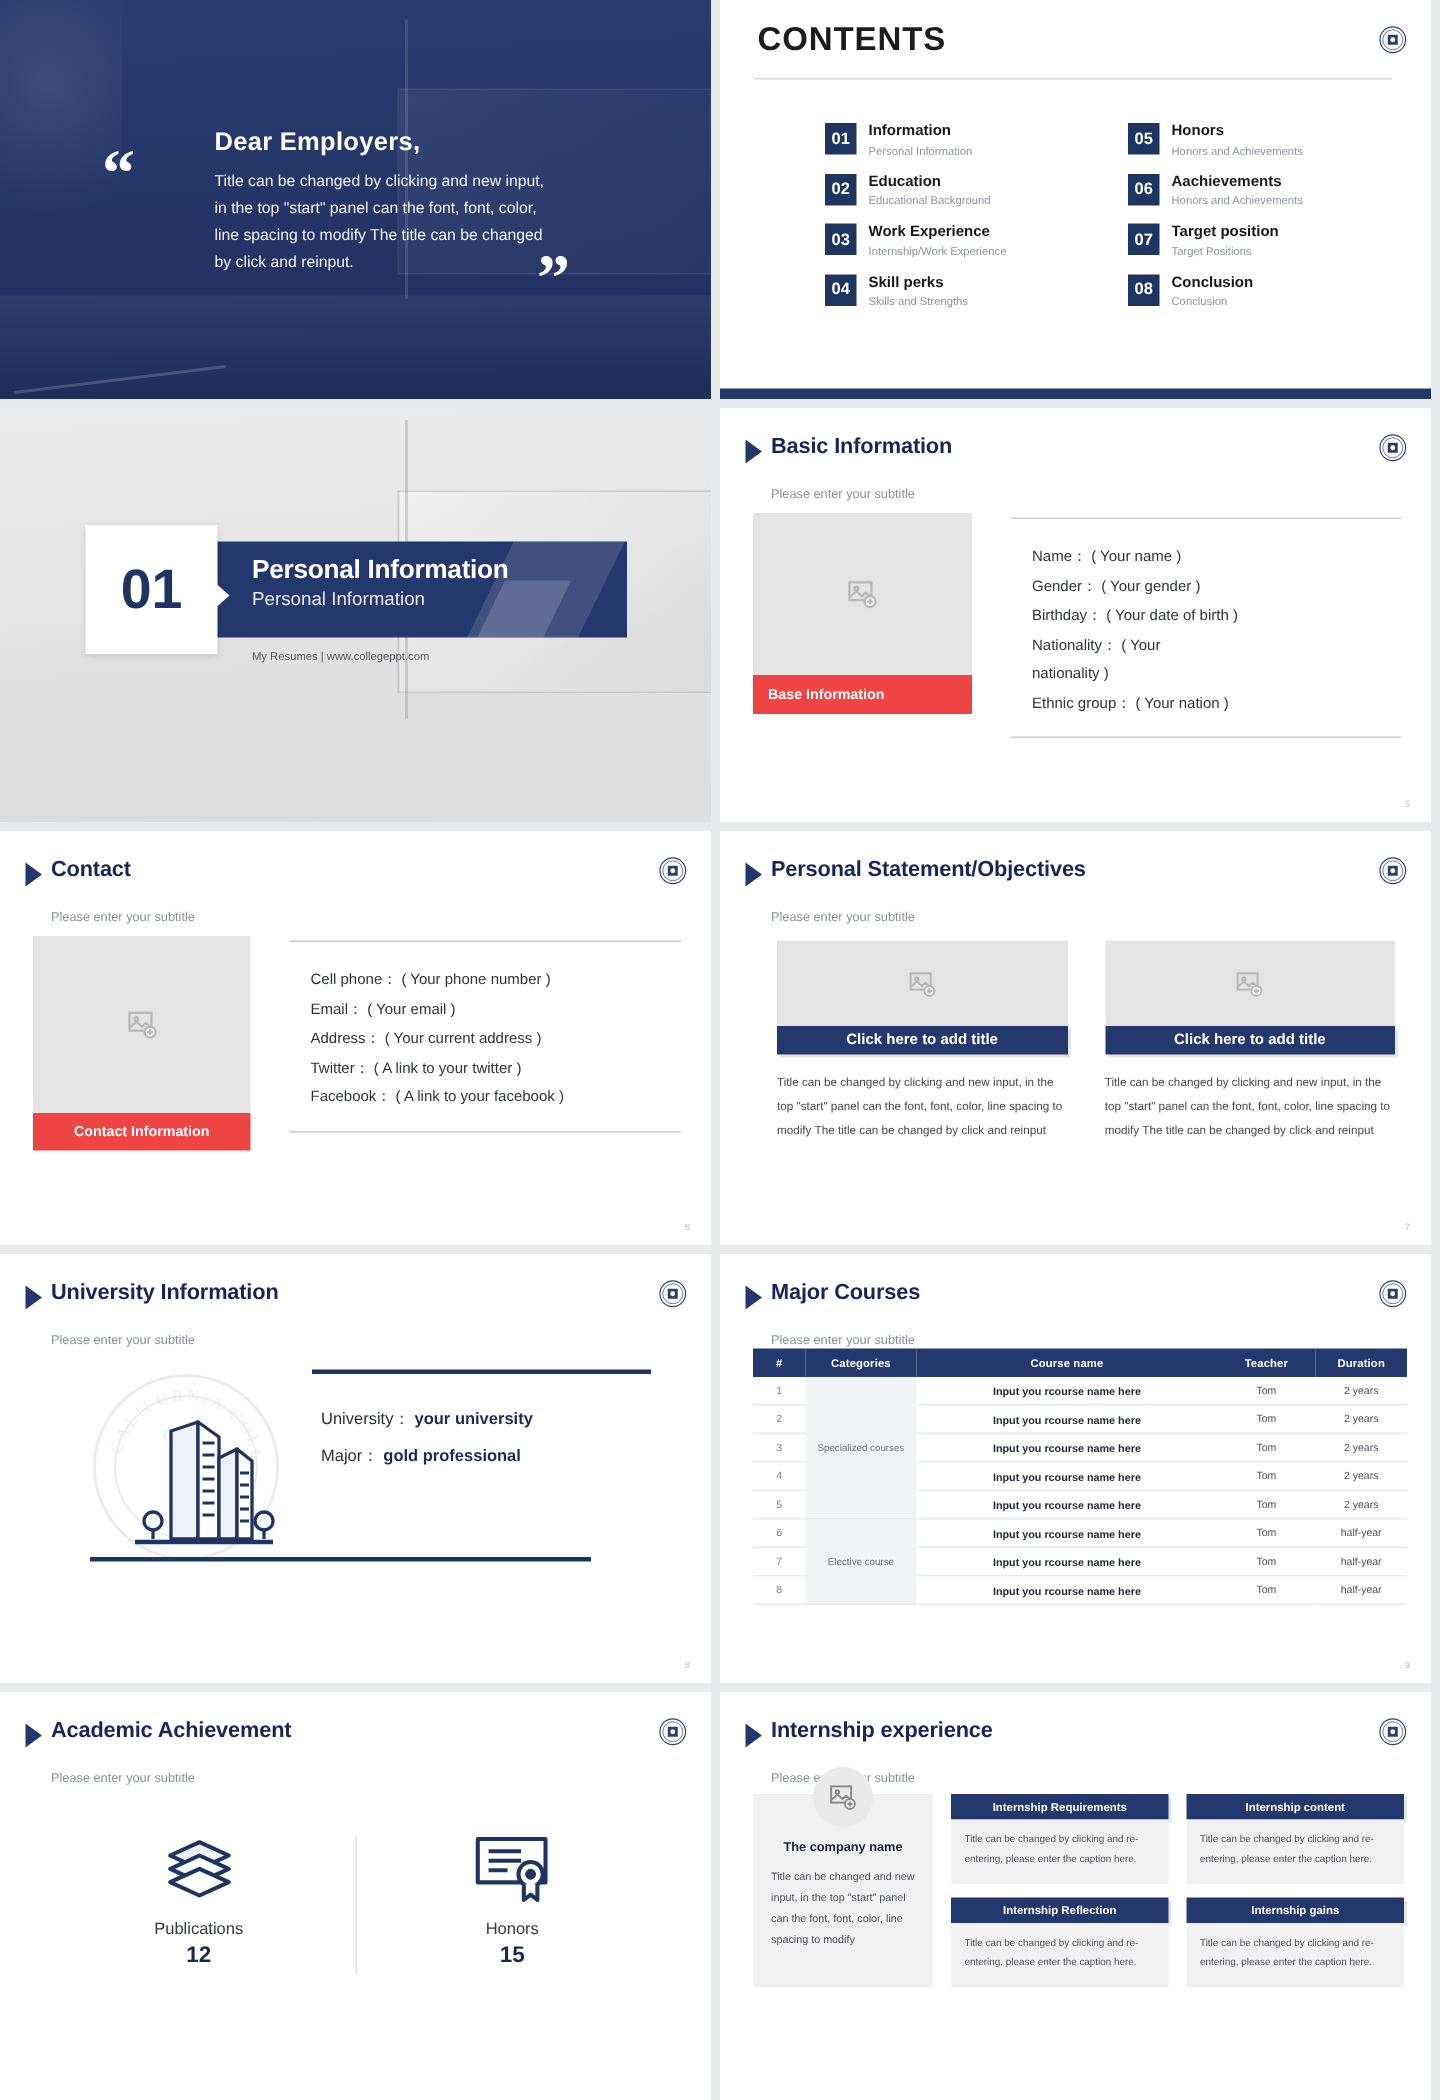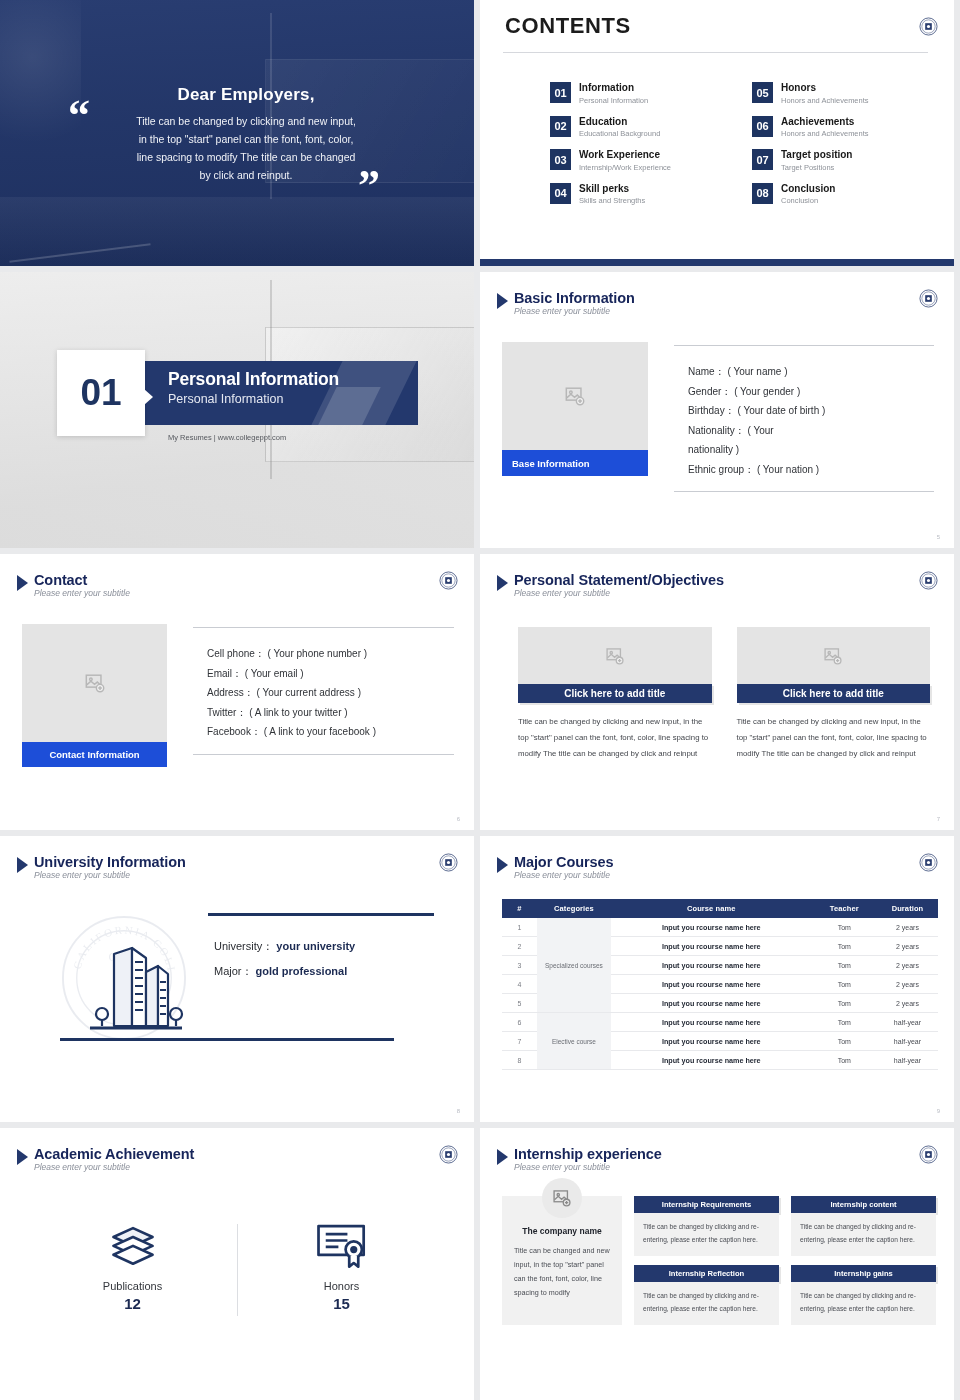--- a/index.html
+++ b/index.html
@@ -49,41 +49,41 @@
     background:radial-gradient(circle at 40% 30%, rgba(255,255,255,.09), rgba(255,255,255,0) 60%);
   }
   .cover .road{
     position:absolute; left:0; bottom:0; width:100%; height:26%;
     background:linear-gradient(180deg, rgba(255,255,255,.05), rgba(0,0,0,.05));
   }
   .cover .road:before{
     content:""; position:absolute; left:2%; bottom:18%; width:30%; height:2px;
     background:rgba(255,255,255,.18); transform:rotate(-7deg);
   }
-  .quote-block{ position:absolute; left:131px; top:85px; width:230px; z-index:3;text-align:center; }
+  .quote-block{ position:absolute; left:143px; top:85px; width:230px; z-index:3; }
   .quote-block h1{
     color:#fff; font-size:17px; font-weight:bold; letter-spacing:.2px;
     margin-bottom:7px;
   }
   .quote-block p{
     color:#f0f2f7; font-size:10.5px; line-height:1.72;
   }
   .qmark{ position:absolute; color:#fff; font-size:44px; line-height:.8; font-weight:bold; z-index:3; font-family:"Liberation Serif", serif;}
   .qmark.open{ left:68px; top:98px; }
   .qmark.close{ left:358px; top:168px; }
 
   
   .hdr{ position:absolute; left:17px; top:18px; display:flex; align-items:flex-start; gap:6px;}
   .arrow-mark{
     width:0;height:0;border-left:11px solid #23386d;
     border-top:8px solid transparent;border-bottom:8px solid transparent;
     margin-top:3px;
   }
   .hdr .txt h2{ font-size:14.5px; color:#17255a; font-weight:bold; letter-spacing:-.1px;}
-  .hdr .txt .sub{ font-size:8.5px; color:#8a8f9a; margin-top:0;font-style:italic; }
+  .hdr .txt .sub{ font-size:8.5px; color:#8a8f9a; margin-top:18px; }
   .seal{
     position:absolute; right:16px; top:17px; width:19px; height:19px;
   }
   .seal svg{ width:19px; height:19px; display:block; }
   .pageno{
     position:absolute; right:14px; bottom:8px; font-size:6px; color:#b9bcc4;
   }
 
   
   .contents-title{
@@ -155,21 +155,21 @@
   .div-foot{
     position:absolute; left:168px; top:161px; font-size:7.5px; color:#55585e; z-index:5;
   }
 
   
   .ph{
     background:#e4e4e4; display:flex; align-items:center; justify-content:center;
   }
   .ph svg{ opacity:.5; }
   .ph-cap{
-    background:#1d4ed8; color:#fff; font-size:9.5px; font-weight:bold;
+    background:#ef4444; color:#fff; font-size:9.5px; font-weight:bold;
     display:flex; align-items:center; padding:0 10px;text-align:right;
   }
 
   
   .info-wrap{ position:absolute; left:22px; top:70px; right:20px; display:flex; gap:26px;}
   .info-card{ width:146px; }
   .info-card .ph{ height:108px; }
   .info-card .ph-cap{ height:26px; justify-content:flex-start; }
   .info-list{ flex:1; padding-top:3px; }
   .info-list .rule{ height:1px; background:#c9ccd2; }

